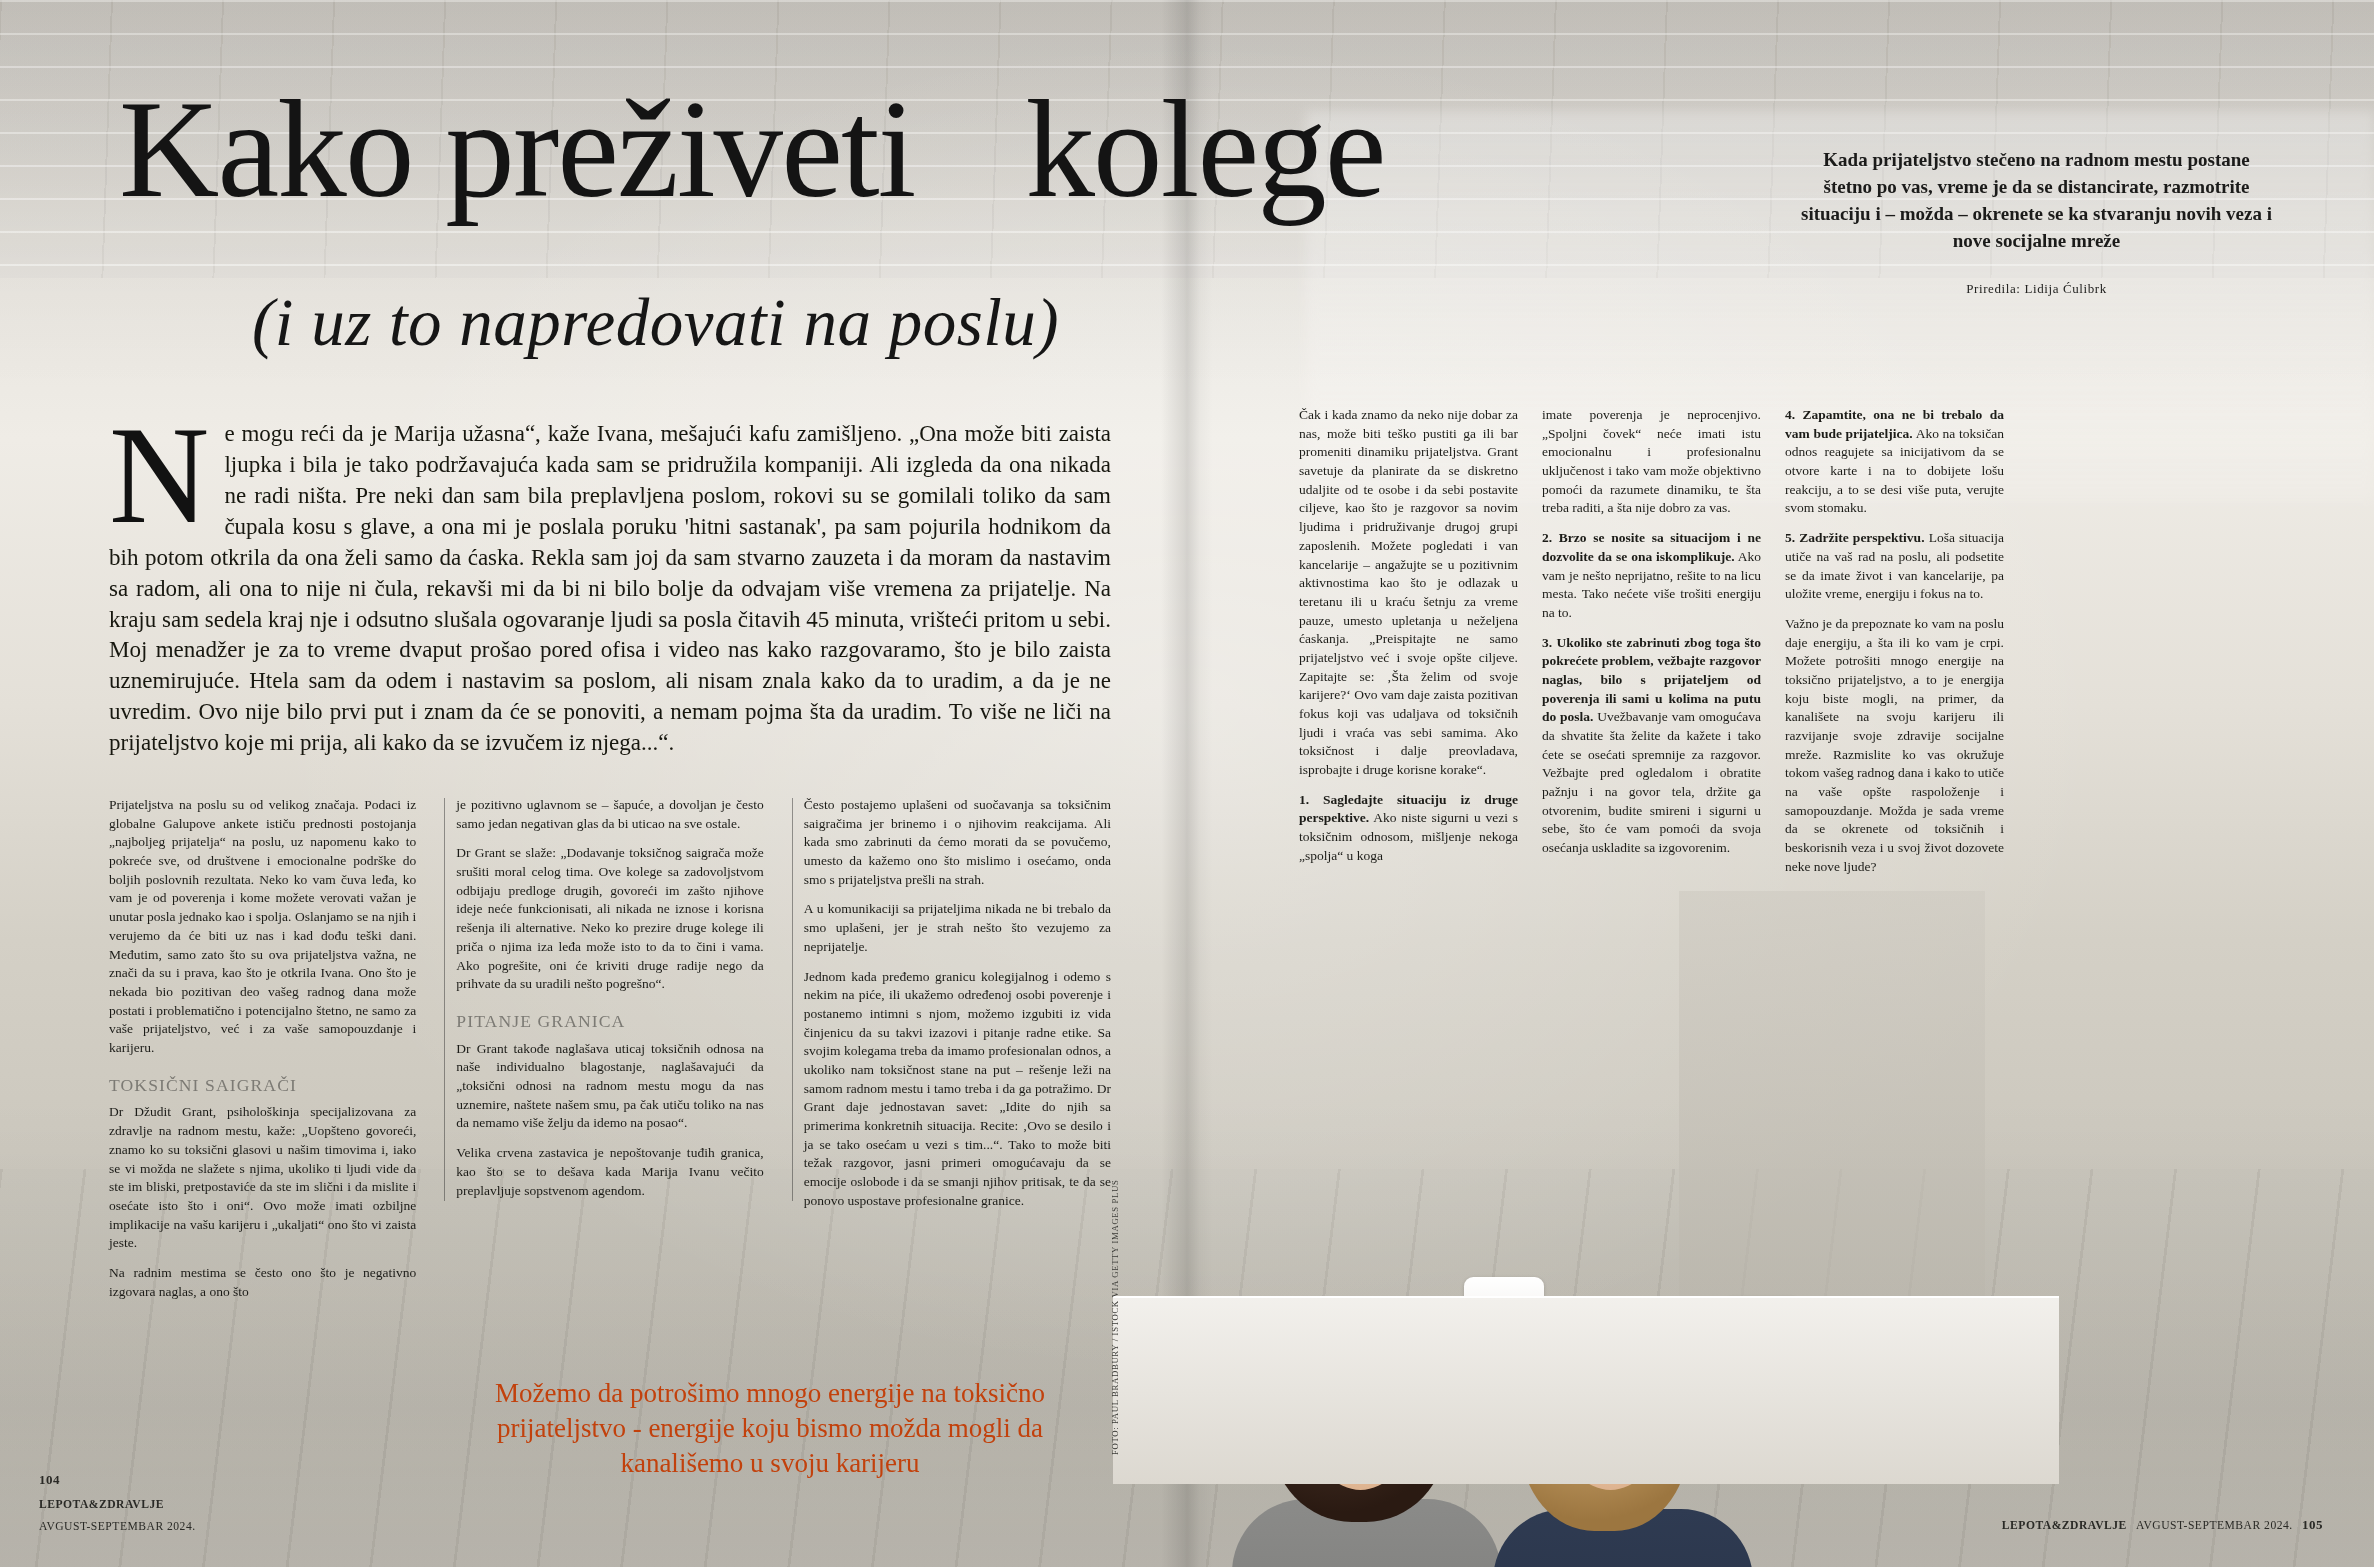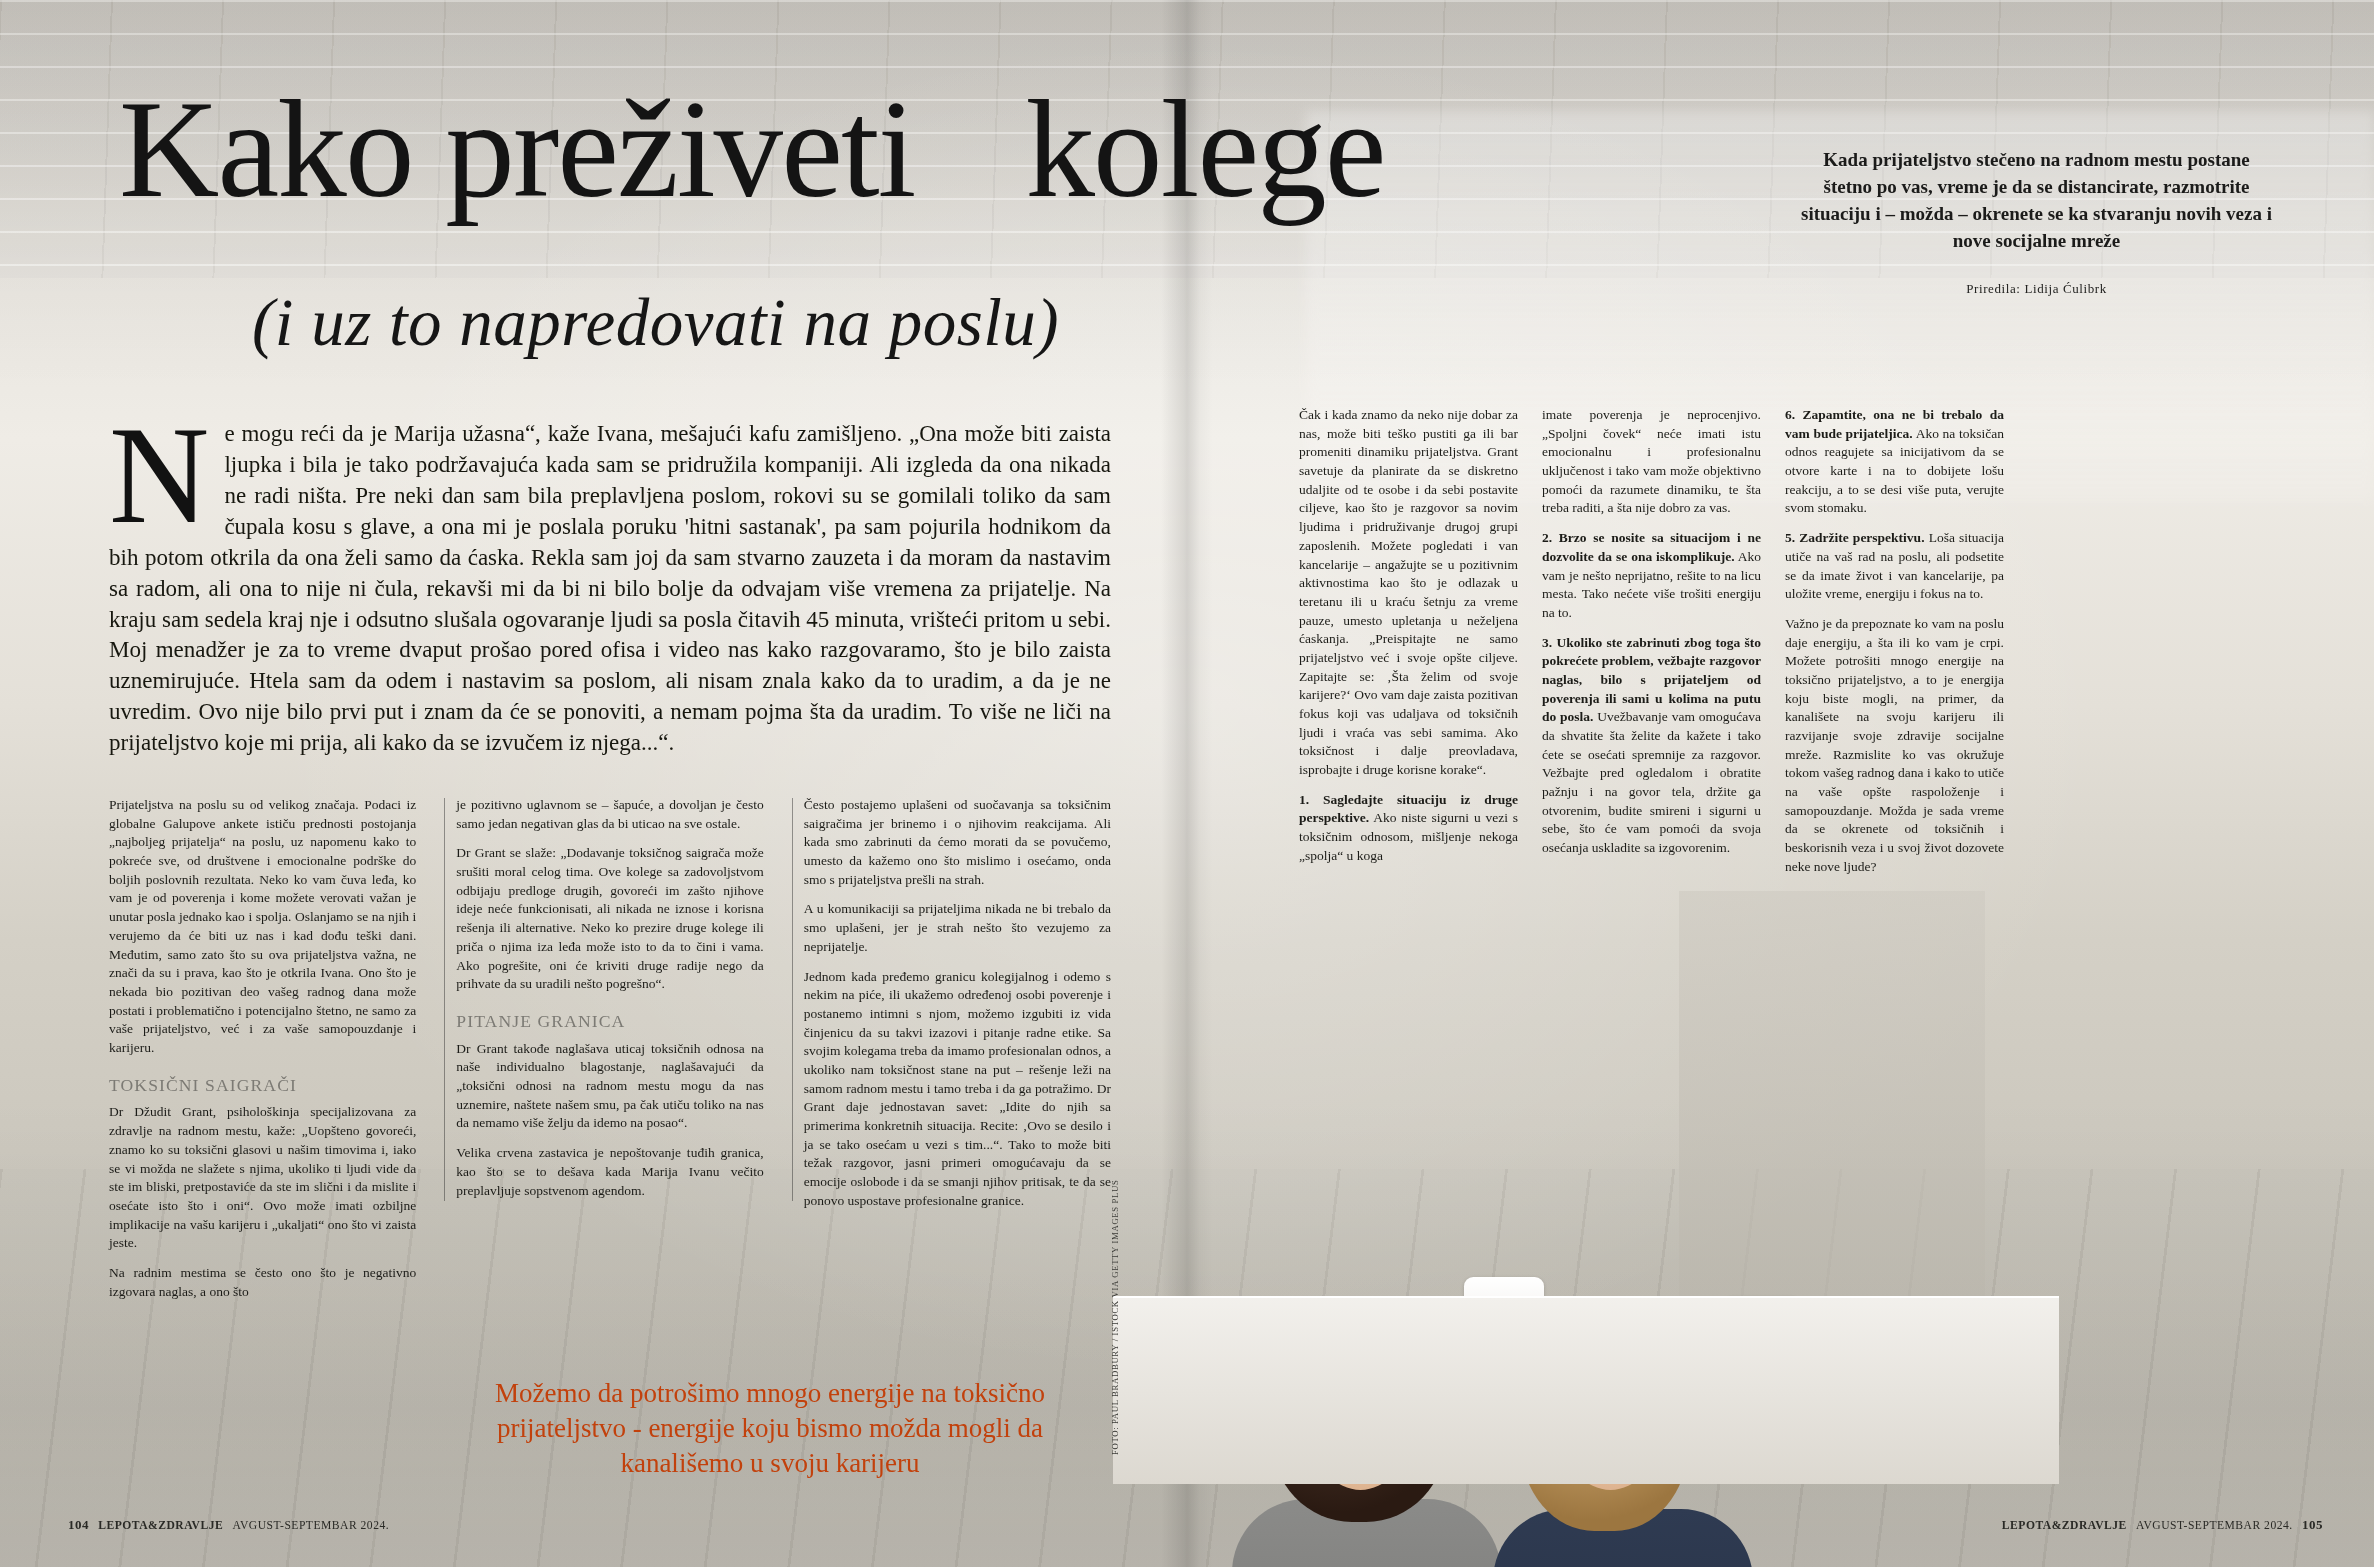--- a/index.html
+++ b/index.html
@@ -300,21 +300,21 @@
   .folio {
     position: absolute;
     bottom: 35px;
     font-size: 11.6px;
     letter-spacing: 0.5px;
     color: #2a2a26;
     display: flex;
     align-items: baseline;
     gap: 9.3px;
   }
-  .folio-left { left: 68px; }
+  .folio-left { left: 39px; flex-direction: column; }
   .folio-right { right: 52px; }
   .folio .pg { font-weight: 700; font-size: 13px; }
   .folio .mag { font-weight: 700; }
 </style>
 </head>
 <body>
 
 <div id="page">
 
   <div class="bg">
@@ -366,21 +366,21 @@
     <div class="rcol">
       <p>Čak i kada znamo da neko nije dobar za nas, može biti teško pustiti ga ili bar promeniti dinamiku prijateljstva. Grant savetuje da planirate da se diskretno udaljite od te osobe i da sebi postavite ciljeve, kao što je razgovor sa novim ljudima i pridruživanje drugoj grupi zaposlenih. Možete pogledati i van kancelarije – angažujte se u pozitivnim aktivnostima kao što je odlazak u teretanu ili u kraću šetnju za vreme pauze, umesto upletanja u neželjena ćaskanja. „Preispitajte ne samo prijateljstvo već i svoje opšte ciljeve. Zapitajte se: ‚Šta želim od svoje karijere?‘ Ovo vam daje zaista pozitivan fokus koji vas udaljava od toksičnih ljudi i vraća vas sebi samima. Ako toksičnost i dalje preovladava, isprobajte i druge korisne korake“.</p>
       <p><span class="num">1. Sagledajte situaciju iz druge perspektive.</span><span> Ako niste sigurni u vezi s toksičnim odnosom, mišljenje nekoga „spolja“ u koga</span></p>
     </div>
     <div class="rcol">
       <p>imate poverenja je neprocenjivo. „Spoljni čovek“ neće imati istu emocionalnu i profesionalnu uključenost i tako vam može objektivno pomoći da razumete dinamiku, te šta treba raditi, a šta nije dobro za vas.</p>
       <p><span class="num">2. Brzo se nosite sa situacijom i ne dozvolite da se ona iskomplikuje.</span><span> Ako vam je nešto neprijatno, rešite to na licu mesta. Tako nećete više trošiti energiju na to.</span></p>
       <p><span class="num">3. Ukoliko ste zabrinuti zbog toga što pokrećete problem, vežbajte razgovor naglas, bilo s prijateljem od poverenja ili sami u kolima na putu do posla.</span><span> Uvežbavanje vam omogućava da shvatite šta želite da kažete i tako ćete se osećati spremnije za razgovor. Vežbajte pred ogledalom i obratite pažnju i na govor tela, držite ga otvorenim, budite smireni i sigurni u sebe, što će vam pomoći da svoja osećanja uskladite sa izgovorenim.</span></p>
     </div>
     <div class="rcol">
-      <p><span class="num">6. Zapamtite, ona ne bi trebalo da vam bude prijateljica.</span><span> Ako na toksičan odnos reagujete sa inicijativom da se otvore karte i na to dobijete lošu reakciju, a to se desi više puta, verujte svom stomaku.</span></p>
+      <p><span class="num">4. Zapamtite, ona ne bi trebalo da vam bude prijateljica.</span><span> Ako na toksičan odnos reagujete sa inicijativom da se otvore karte i na to dobijete lošu reakciju, a to se desi više puta, verujte svom stomaku.</span></p>
       <p><span class="num">5. Zadržite perspektivu.</span><span> Loša situacija utiče na vaš rad na poslu, ali podsetite se da imate život i van kancelarije, pa uložite vreme, energiju i fokus na to.</span></p>
       <p>Važno je da prepoznate ko vam na poslu daje energiju, a šta ili ko vam je crpi. Možete potrošiti mnogo energije na toksično prijateljstvo, a to je energija koju biste mogli, na primer, da kanališete na svoju karijeru ili razvijanje svoje zdravije socijalne mreže. Razmislite ko vas okružuje tokom vašeg radnog dana i kako to utiče na vaše opšte raspoloženje i samopouzdanje. Možda je sada vreme da se okrenete od toksičnih i beskorisnih veza i u svoj život dozovete neke nove ljude?</p>
     </div>
   </div>
 
   <div class="photo">
     <div class="partition"></div>
     <div class="woman w1">
       <div class="body-gray"></div>
       <div class="hair-dark"></div>

